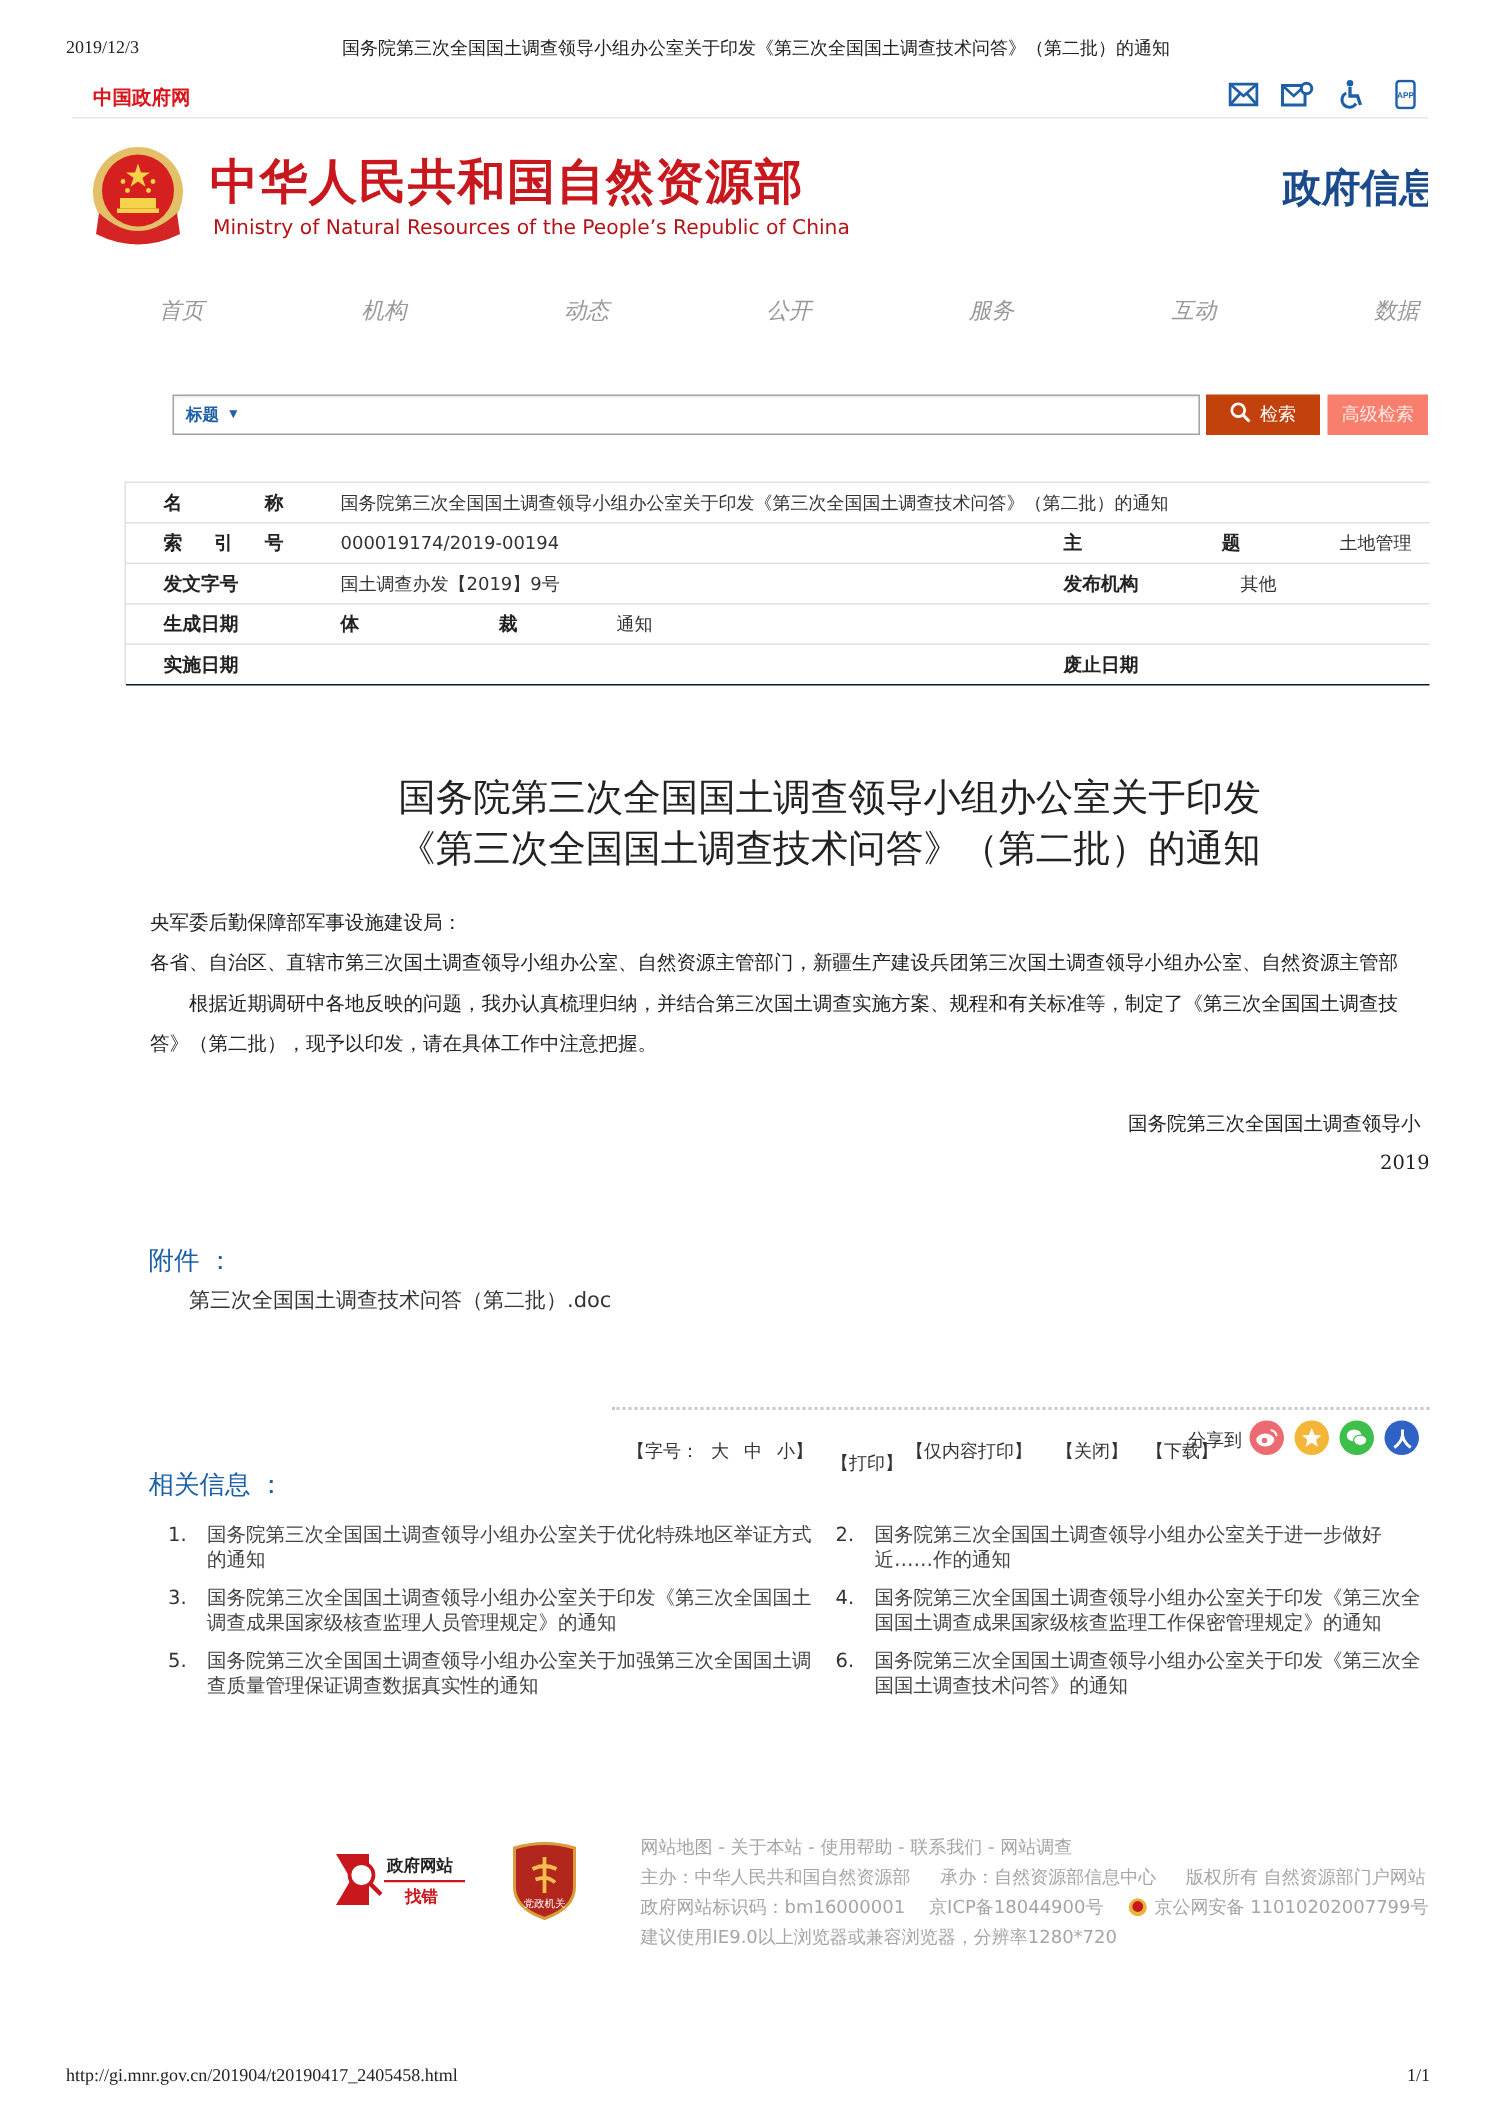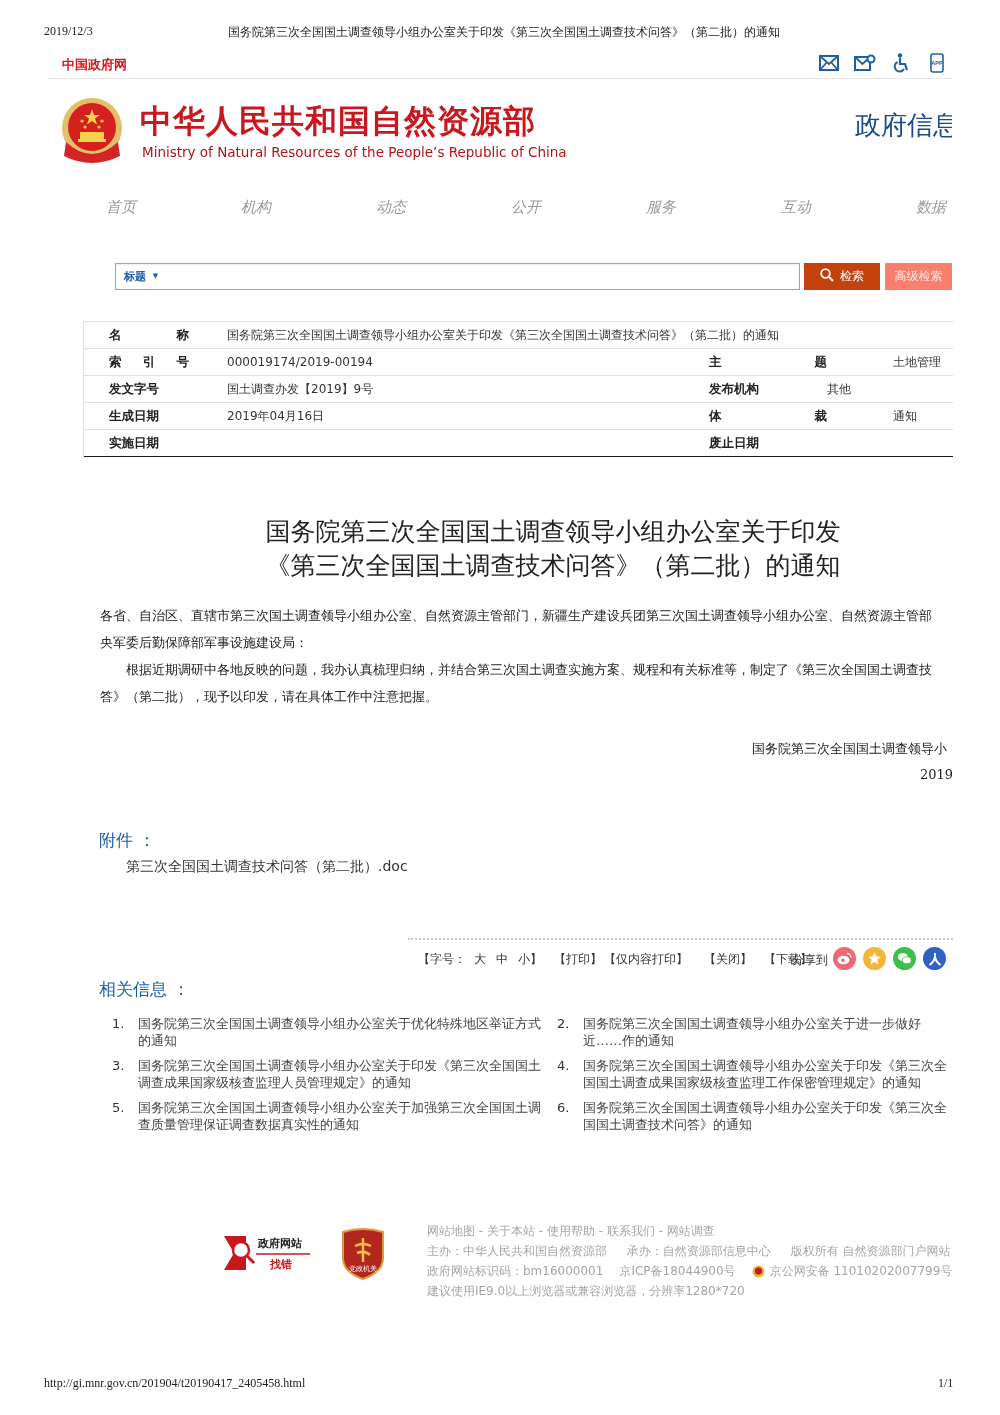--- a/index.html
+++ b/index.html
@@ -18,21 +18,21 @@
   
   .gov-link { left: 62px; top: 56px; font-size: 13px; font-weight: bold; color: #d8161b; letter-spacing: 0px; }
   .top-icons { left: 818px; top: 53px; display: flex; gap: 14px; }
   .top-icons span { width: 22px; height: 20px; display: flex; align-items: center; justify-content: center; color: #1e5fa8; }
   .top-divider { left: 48px; top: 78px; width: 904px; height: 1px; background: #e6e6e6; }
 
   
   .emblem { left: 58px; top: 96px; width: 68px; height: 70px; }
   .logo-cn { left: 140px; top: 100px; font-size: 32px; font-weight: bold; color: #c9181d; letter-spacing: 1px; }
   .logo-en { left: 142px; top: 144px; font-size: 13.5px; color: #b41418; }
-  .section-title { left: 855px; top: 108px; font-size: 26px; font-weight: normal; color: #1a4a8c; white-space: nowrap; width: 97px; overflow: hidden; }
+  .section-title { left: 855px; top: 108px; font-size: 26px; font-weight: bold; color: #1a4a8c; white-space: nowrap; width: 97px; overflow: hidden; }
 
   
   .nav { left: 106px; top: 198px; width: 840px; display: flex; justify-content: space-between; }
   .nav span { font-size: 15px; color: #999; font-style: italic; }
 
   
   .search-box { left: 115px; top: 263px; width: 683px; height: 25px; border: 1px solid #a3a3a3; background: #fff; box-shadow: inset 0 1px 2px rgba(0,0,0,0.08); }
   .search-scope { left: 8px; top: 5px; font-size: 11px; color: #1e5fa8; font-weight: bold; }
   .btn-search { left: 804px; top: 263px; width: 76px; height: 27px; background: #c2410c; color: #fff; font-size: 12px; display: flex; align-items: center; justify-content: center; gap: 6px; }
   .btn-adv { left: 885px; top: 263px; width: 67px; height: 27px; background: #f87f6e; color: #fde8e4; font-size: 12px; display: flex; align-items: center; justify-content: center; }
@@ -185,58 +185,57 @@
     <div class="meta-v">土地管理</div>
   </div>
   <div class="meta-row">
     <div class="meta-k" style="width:143px;">发文字号</div>
     <div class="meta-v" style="width:482px;">国土调查办发【2019】9号</div>
     <div class="meta-k2">发布机构</div>
     <div class="meta-v">其他</div>
   </div>
   <div class="meta-row">
     <div class="meta-k" style="width:143px;">生成日期</div>
-    <div class="meta-v" style="width:482px;">2019年04月16日</div>
     <div class="meta-k2 spread">
         <span>体</span>
         <span>裁</span>
       </div>
     <div class="meta-v">通知</div>
   </div>
   <div class="meta-row">
     <div class="meta-k" style="width:143px;">实施日期</div>
     <div class="meta-v" style="width:482px;"></div>
     <div class="meta-k2">废止日期</div>
     <div class="meta-v"></div>
   </div>
 </div>
 
 <div class="abs art-title serif">
   <div>国务院第三次全国国土调查领导小组办公室关于印发</div>
   <div>《第三次全国国土调查技术问答》（第二批）的通知</div>
 </div>
 <div class="abs art-body serif">
+  <p>央军委后勤保障部军事设施建设局：</p>
   <p>各省、自治区、直辖市第三次国土调查领导小组办公室、自然资源主管部门，新疆生产建设兵团第三次国土调查领导小组办公室、自然资源主管部</p>
-  <p>央军委后勤保障部军事设施建设局：</p>
   <p class="indent">根据近期调研中各地反映的问题，我办认真梳理归纳，并结合第三次国土调查实施方案、规程和有关标准等，制定了《第三次全国国土调查技</p>
   <p>答》（第二批），现予以印发，请在具体工作中注意把握。</p>
 </div>
 <div class="abs sign1 serif">国务院第三次全国国土调查领导小</div>
 <div class="abs sign2 serif">2019年</div>
 
 <div class="abs att-label">附件 ：</div>
 <a class="abs att-file">第三次全国国土调查技术问答（第二批）.doc</a>
 
 <div class="abs dotted"></div>
 <div class="abs tools">
   <span style="margin-right:8px;">【字号：</span>
   <span style="margin-right:10px;">大</span>
   <span style="margin-right:10px;">中</span>
   <span>小】</span>
-  <span style="margin-right:2px;">【打印】</span>
+  <span style="margin-right:2px;margin-top:16px;">【打印】</span>
   <span style="margin-right:16px;">【仅内容打印】</span>
   <span>【关闭】</span>
   <span>【下载】</span>
 </div>
 <div class="abs share">分享到</div>
 <div class="abs share-icons">
   <span style="background:#ee6a72;">
     <svg width="15" height="13" viewBox="0 0 15 13">
         <ellipse cx="6.5" cy="8" rx="6" ry="4.3" fill="#fff"></ellipse>
         <circle cx="6" cy="8.3" r="1.8" fill="#ee6a72"></circle>

